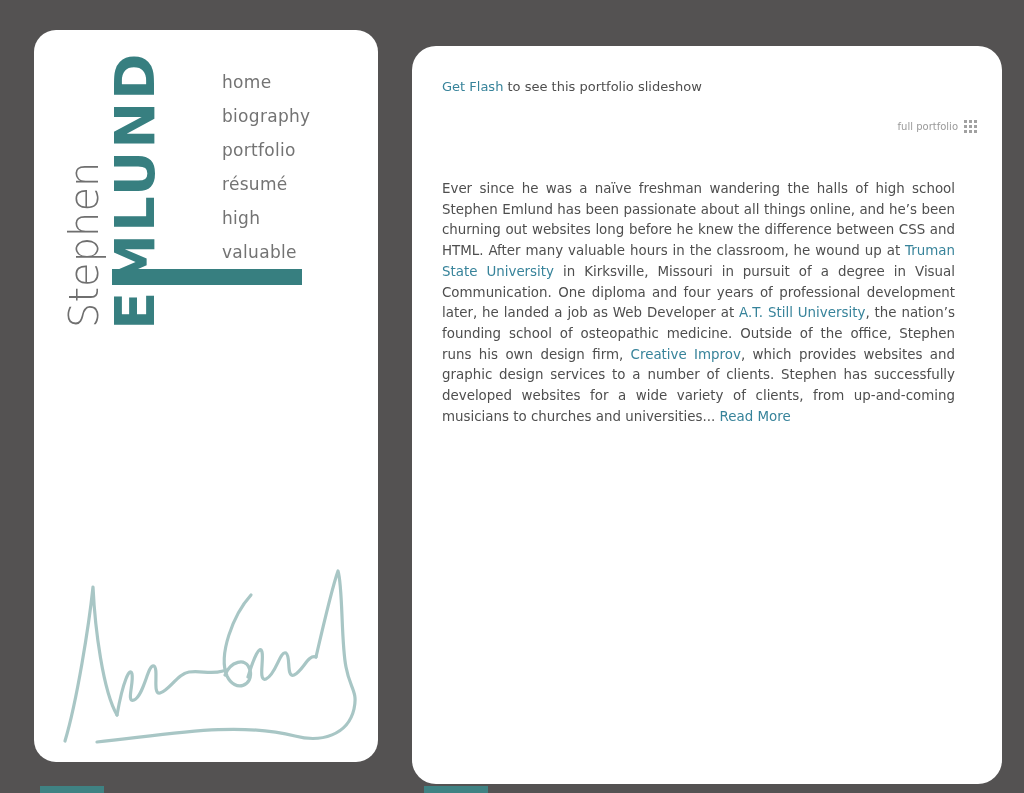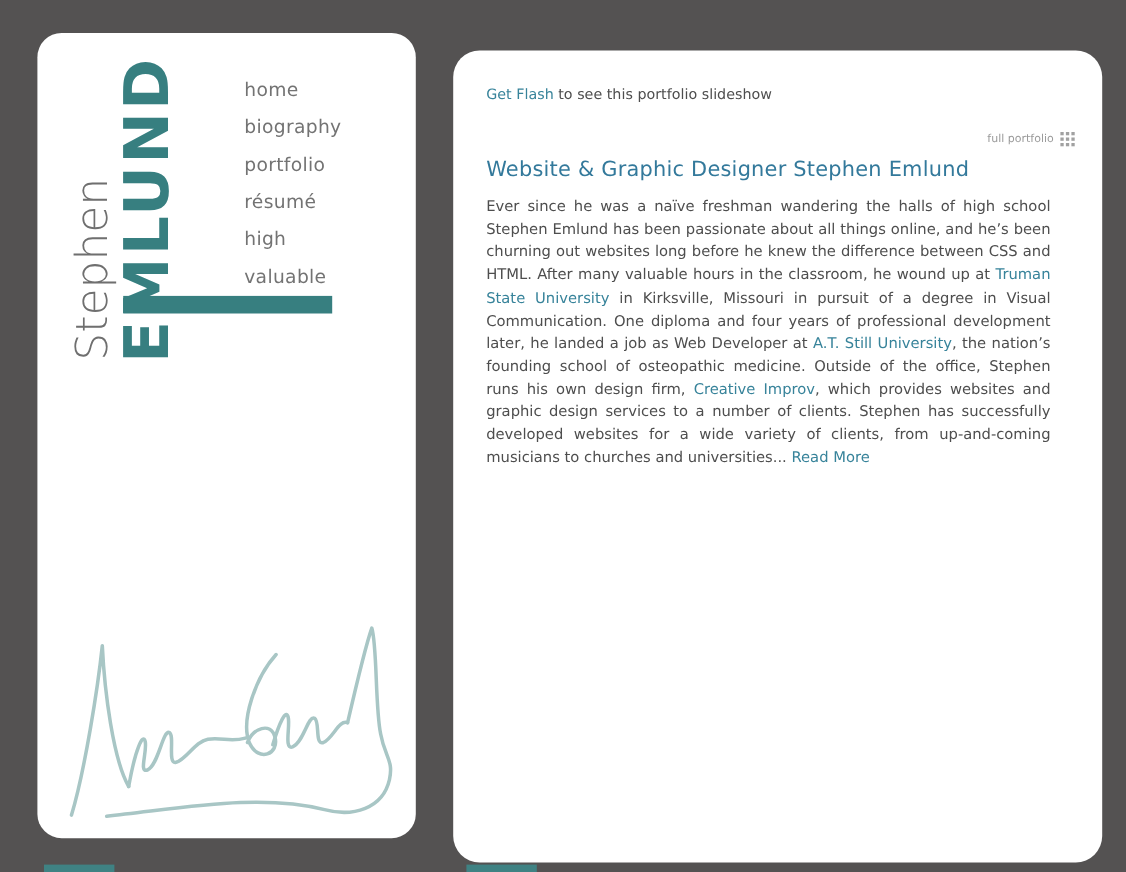--- a/index.html
+++ b/index.html
@@ -97,19 +97,18 @@
         <i></i>
       <i></i>
         <i></i>
         <i></i>
       <i></i>
         <i></i>
         <i></i>
     </span>
   </div>
 
-  <h1 id="page-heading" style="margin:0;">Website &amp; Graphic Designer Stephen Emlund</h1>
 
   <p id="bio-text" style="margin:0;"><span>Ever since he was a naïve freshman wandering the halls of high school Stephen Emlund has been passionate about all things online, and he’s been churning out websites long before he knew the difference between CSS and HTML. After many valuable hours in the classroom, he wound up at </span><a>Truman State University</a><span> in Kirksville, Missouri in pursuit of a degree in Visual Communication. One diploma and four years of professional development later, he landed a job as Web Developer at </span><a>A.T. Still University</a><span>, the nation’s founding school of osteopathic medicine. Outside of the office, Stephen runs his own design firm, </span><a>Creative Improv</a><span>, which provides websites and graphic design services to a number of clients. Stephen has successfully developed websites for a wide variety of clients, from up-and-coming musicians to churches and universities... </span><a>Read More</a></p>
 </div>
 
 <div id="edge-accent-left" class="edge-accent"></div>
 <div id="edge-accent-right" class="edge-accent"></div>
 
 </body></html>

